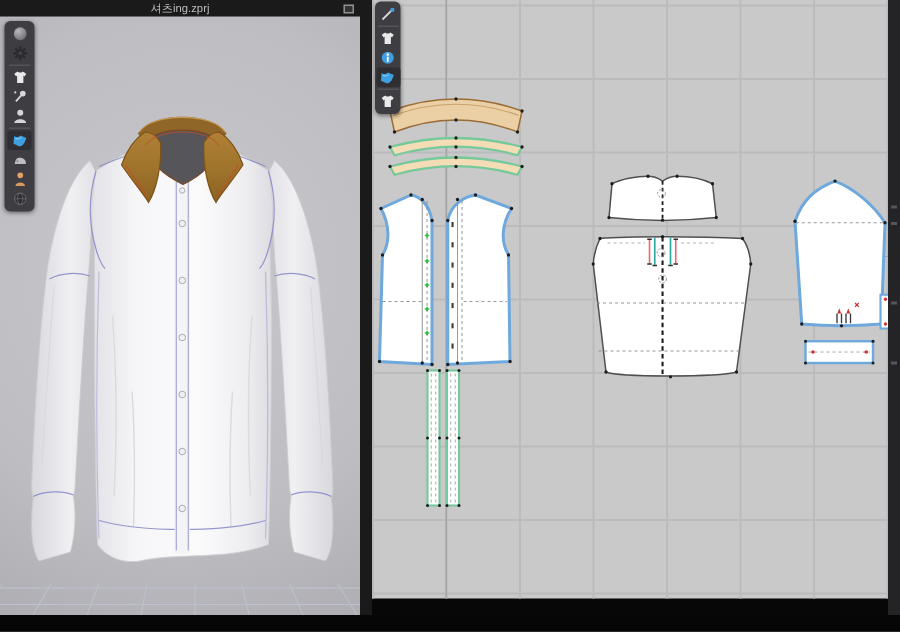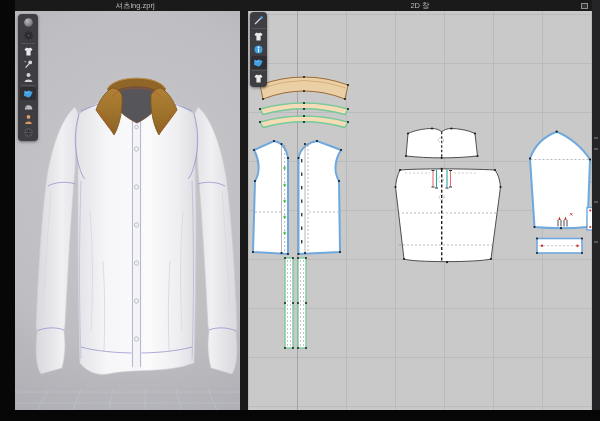--- a/index.html
+++ b/index.html
@@ -1,19 +1,19 @@
 <!DOCTYPE html>
 <html><head>
 <meta charset="utf-8">
 <style>
   html,body{margin:0;padding:0;background:#070707;}
   body{width:600px;height:421px;overflow:hidden;font-family:"Liberation Sans",sans-serif;position:relative;}
   .app{position:absolute;left:0;top:0;width:600px;height:421px;}
 
-  .panel3d{position:absolute;left:0;top:0;width:240px;height:408px;margin-left:15px;}
+  .panel3d{position:absolute;left:0;top:0;width:240px;height:408px;}
   .divider{position:absolute;left:240px;top:0;width:8px;height:410px;background:#1a1a1b;}
   .panel2d{position:absolute;left:248px;top:0;width:344px;height:410px;}
   .rightstrip{position:absolute;left:592px;top:0;width:8px;height:410px;background:#242427;}
   .rightstrip .mark{position:absolute;left:2px;width:4px;height:2px;background:#55555a;}
   .bottombar{position:absolute;left:0;top:410px;width:600px;height:11px;background:#060606;}
 
   .titlebar{height:11px;background:#1a1a1a;position:relative;display:flex;align-items:center;justify-content:center;}
   .titlebar .title{font-size:7.5px;color:#bdbdbd;white-space:nowrap;}
   .floaticon{position:absolute;right:4px;top:3px;width:5px;height:4px;border:1px solid #8f8f93;background:#333;}
 
@@ -213,24 +213,20 @@
               <line x1="1.7" y1="5.5" x2="9.3" y2="5.5" stroke="#6c6c74" stroke-width="0.5"></line>
             </svg>
         </div>
       </div>
     </div>
   </div>
 
   <div class="divider"></div>
 
   <div class="panel2d">
-    <div class="titlebar">
-      <span class="title">2D 창</span>
-      <span class="floaticon"></span>
-    </div>
     <div class="viewport2d">
       <div class="vaxis"></div>
 
       <svg class="svglayer" width="344" height="399" viewBox="0 0 344 399">
 
         <g>
           <path fill="#ecd0a5" stroke="#9a6b35" stroke-width="1" d="M12,74 Q56,58 100,74 L97,88 Q56,72 15,88 Z"></path>
           <path fill="none" stroke="#c9a26a" stroke-width="0.7" d="M14,77 Q56,62 98,77"></path>
           <g fill="#1d1d1f">
             <circle cx="12" cy="74" r="1.1"></circle>

